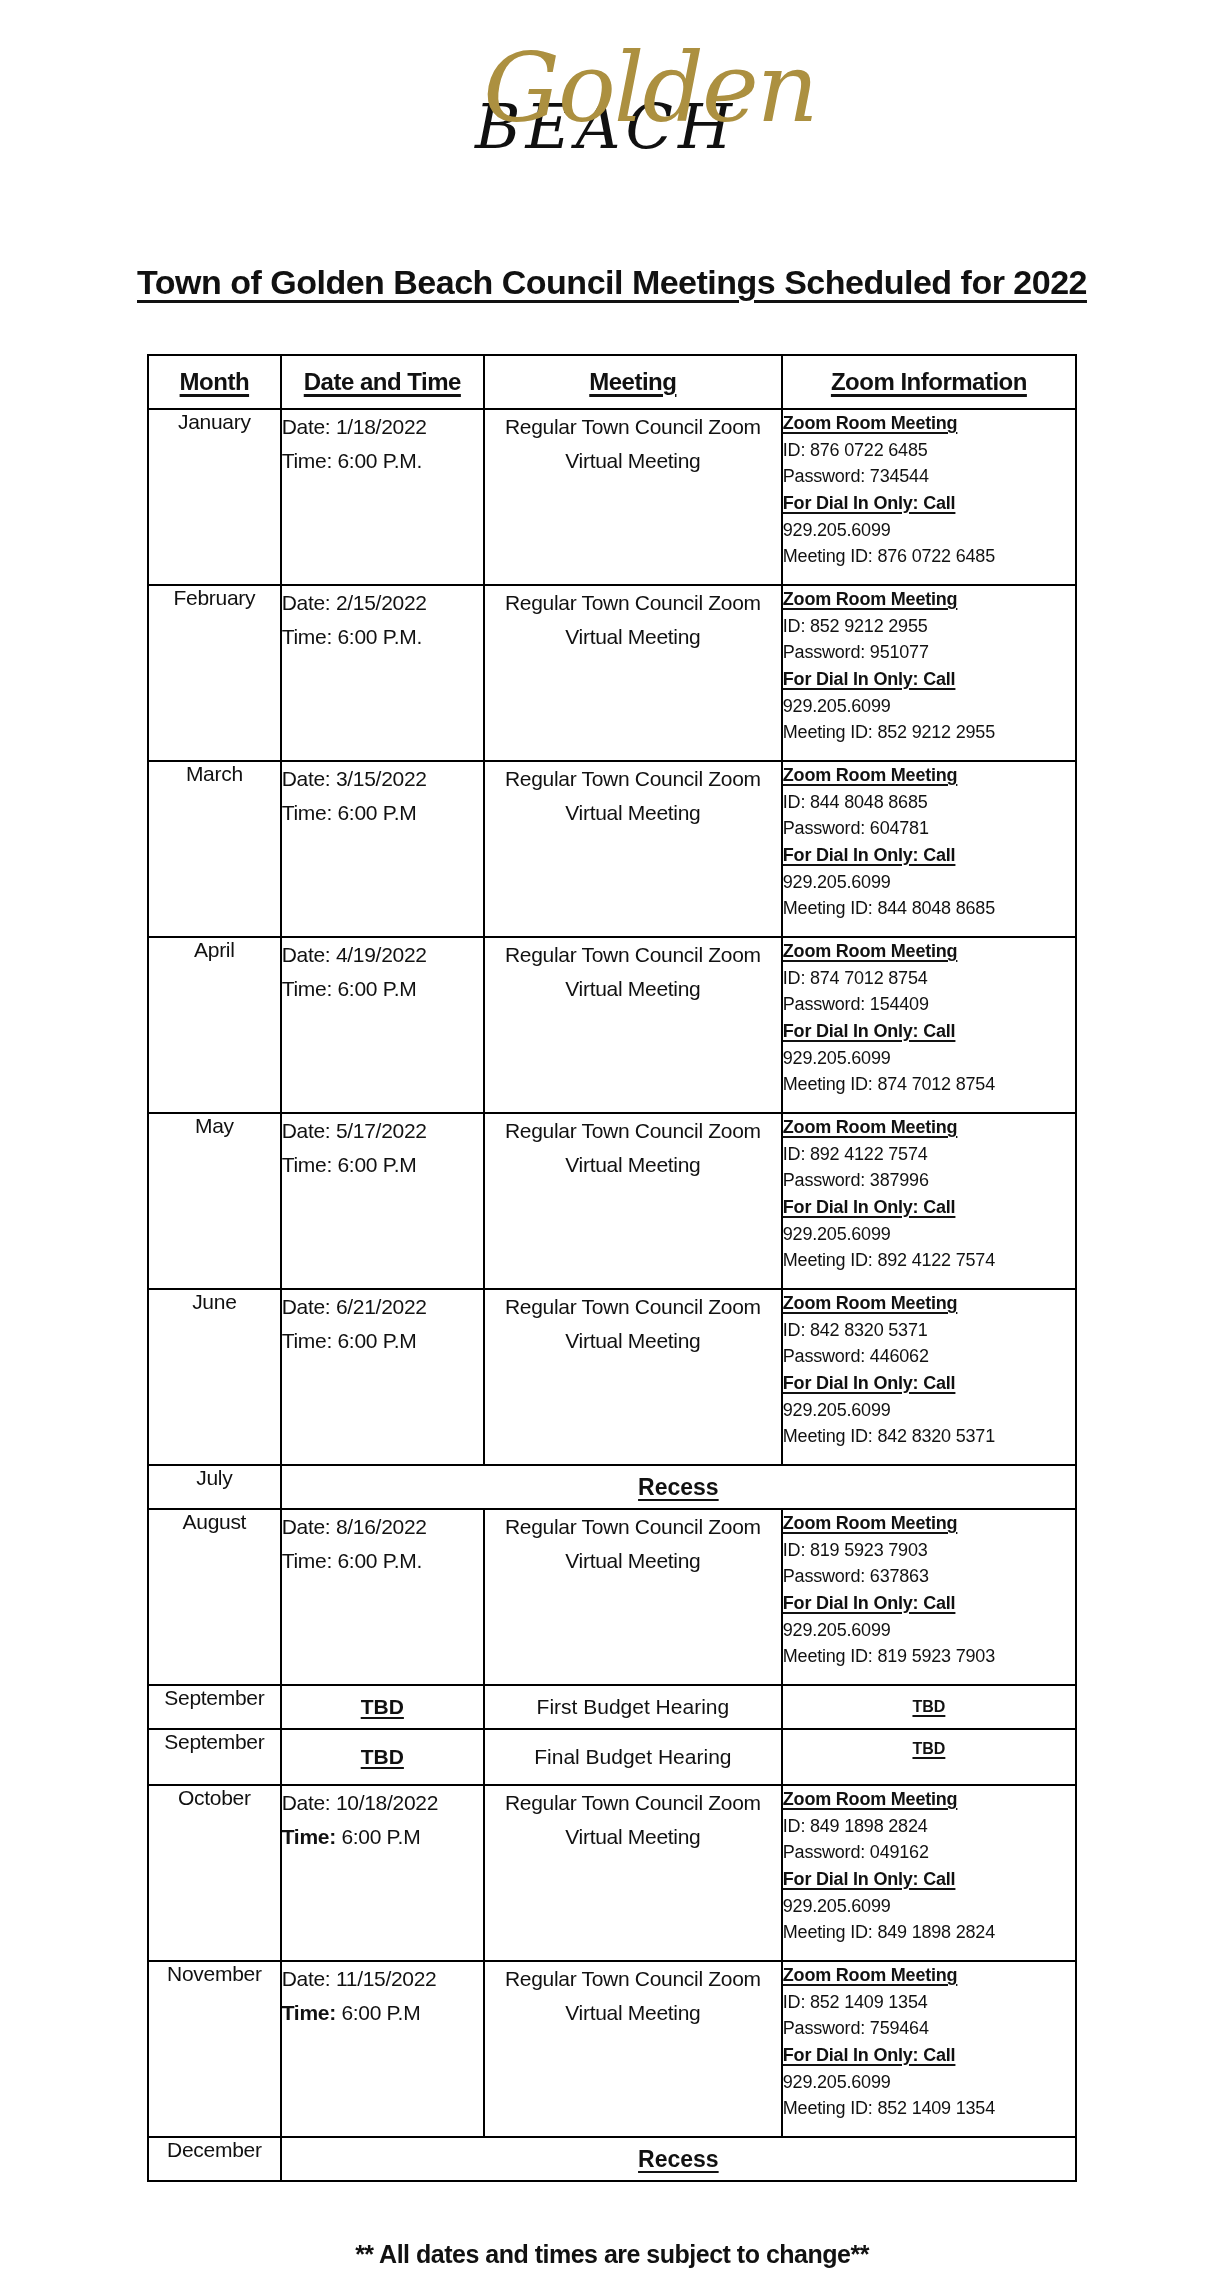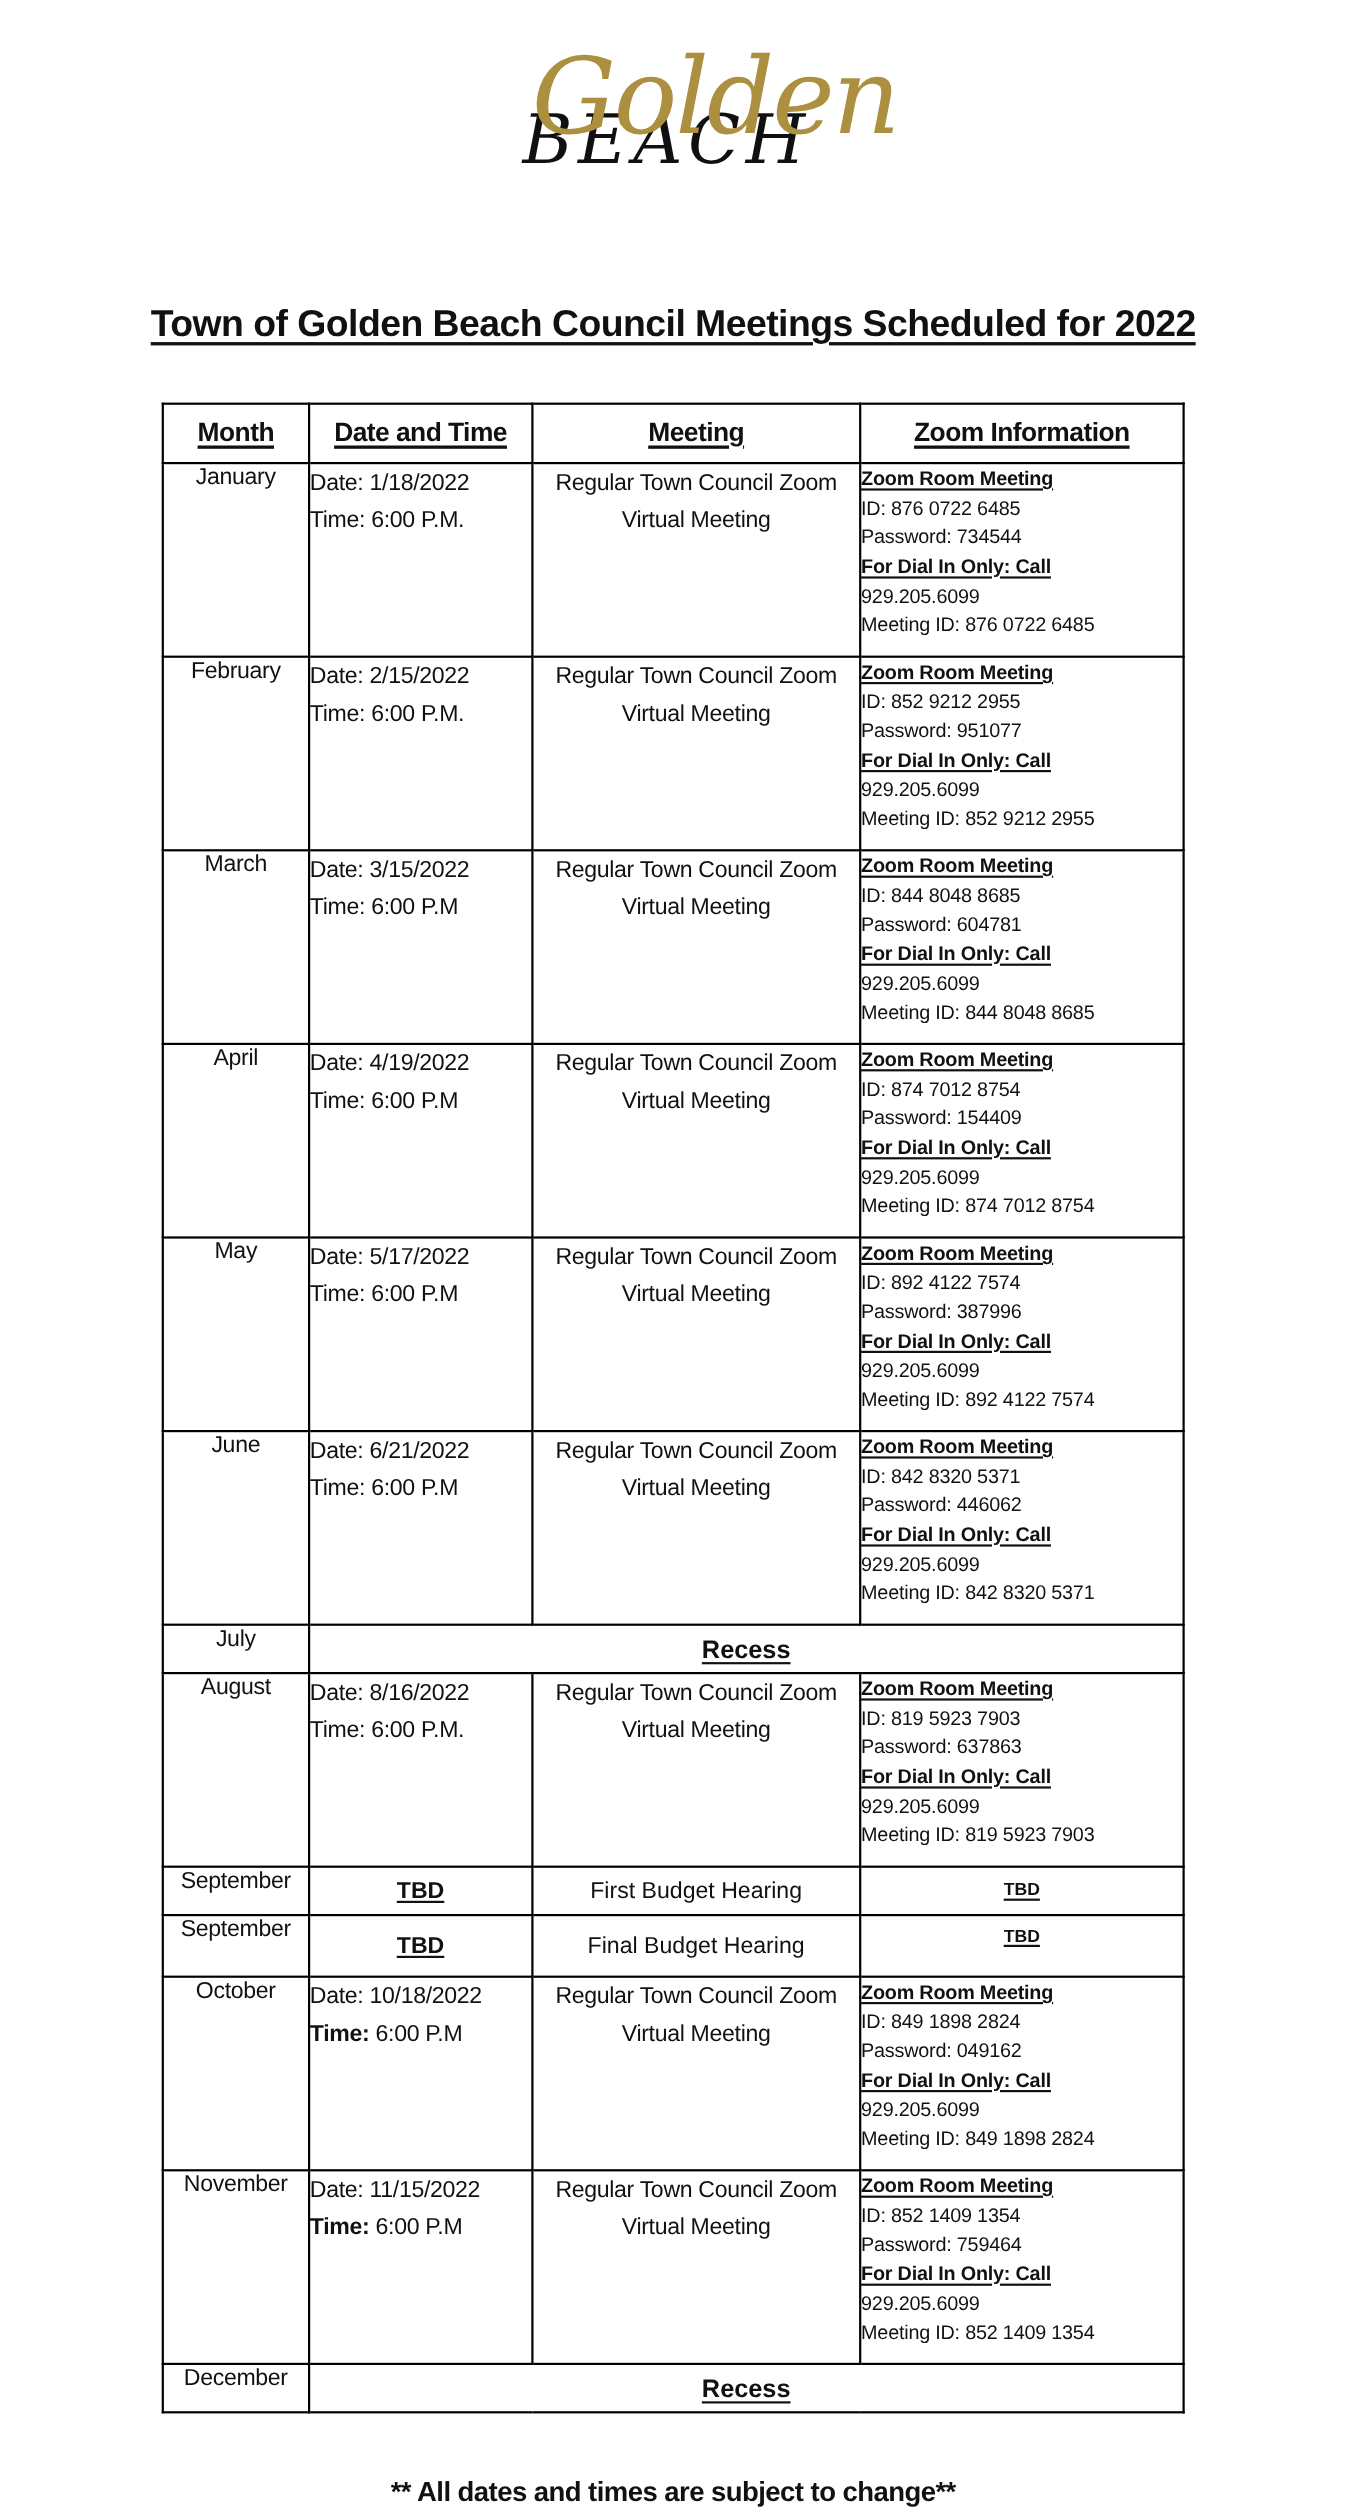--- a/index.html
+++ b/index.html
@@ -36,21 +36,21 @@
     left:-6px;
     z-index:1;
   }
 
   
   .title{
     text-align:center;
     font-weight:bold;
     font-size:34px;
     letter-spacing:-0.5px;
-    margin-top:35px;
+    margin-top:23px;
     text-decoration:underline;
     text-decoration-thickness:3px;
     text-underline-offset:6px;
   }
 
   
   table.sched{
     width:930px;
     margin:52px auto 0 auto;
     border-collapse:collapse;

